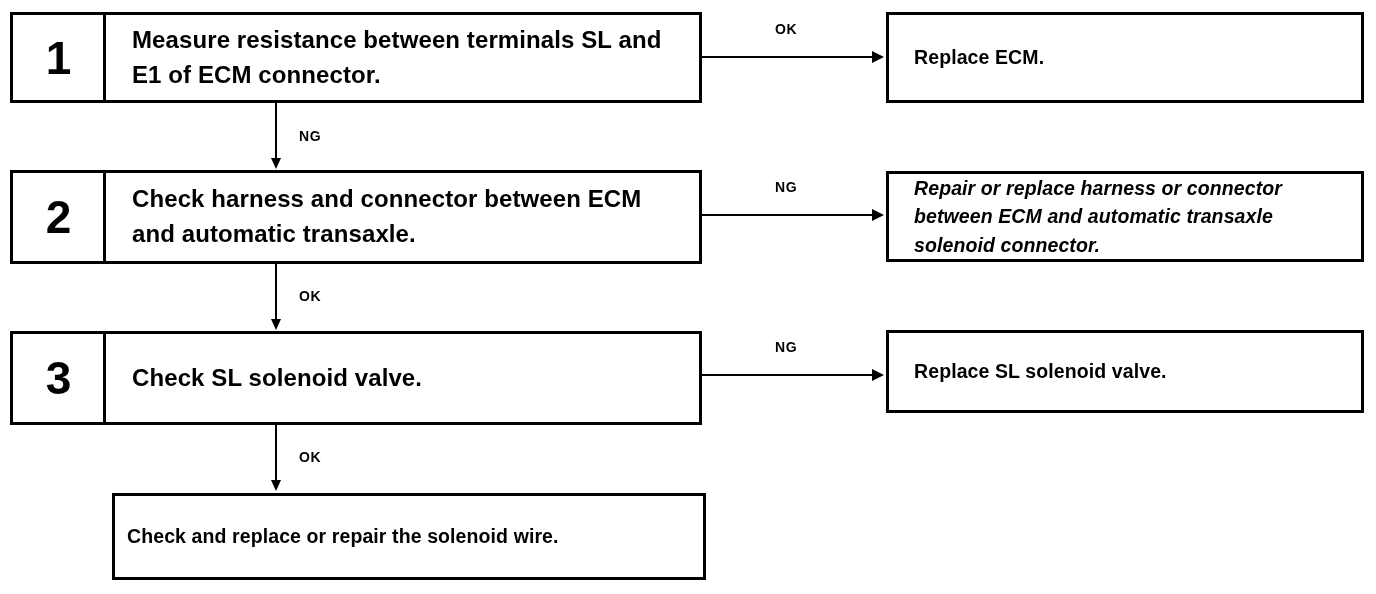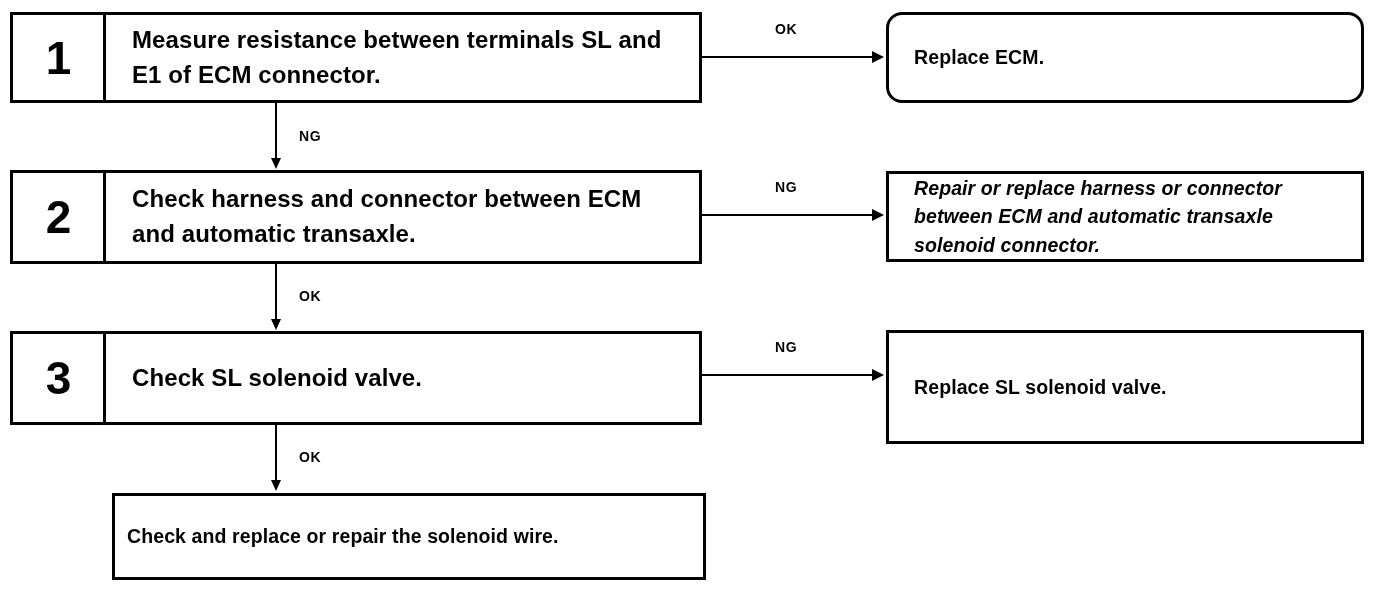--- a/index.html
+++ b/index.html
@@ -108,21 +108,21 @@
 
   <div class="step-box" style="left:10px; top:12px; width:692px; height:91px;">
     <div class="step-num">1</div>
     <div class="step-text">Measure resistance between terminals SL and E1 of ECM connector.</div>
   </div>
 
   <div class="h-line" style="left:702px; top:56px; width:172px;"></div>
   <div class="arrow-right" style="left:872px; top:51px;"></div>
   <div class="edge-label" style="left:775px; top:21px;">OK</div>
 
-  <div class="plain-box" style="left:886px; top:12px; width:478px; height:91px;border-radius:16px;">
+  <div class="plain-box" style="left:886px; top:12px; width:478px; height:91px;">
     <span class="txt">Replace ECM.</span>
   </div>
 
   <div class="v-line" style="left:275px; top:103px; height:56px;"></div>
   <div class="arrow-down" style="left:271px; top:158px;"></div>
   <div class="edge-label" style="left:299px; top:128px;">NG</div>
 
   <div class="step-box" style="left:10px; top:170px; width:692px; height:94px;">
     <div class="step-num">2</div>
     <div class="step-text">Check harness and connector between ECM and automatic transaxle.</div>
@@ -142,21 +142,21 @@
 
   <div class="step-box" style="left:10px; top:331px; width:692px; height:94px;">
     <div class="step-num">3</div>
     <div class="step-text">Check SL solenoid valve.</div>
   </div>
 
   <div class="h-line" style="left:702px; top:374px; width:172px;"></div>
   <div class="arrow-right" style="left:872px; top:369px;"></div>
   <div class="edge-label" style="left:775px; top:339px;">NG</div>
 
-  <div class="plain-box" style="left:886px; top:330px; width:478px; height:114px;">
+  <div class="plain-box" style="left:886px; top:330px; width:478px; height:83px;">
     <span class="txt">Replace SL solenoid valve.</span>
   </div>
 
   <div class="v-line" style="left:275px; top:425px; height:56px;"></div>
   <div class="arrow-down" style="left:271px; top:480px;"></div>
   <div class="edge-label" style="left:299px; top:449px;">OK</div>
 
   <div class="plain-box" style="left:112px; top:493px; width:594px; height:87px;padding-left:12px;">
     <span class="txt">Check and replace or repair the solenoid wire.</span>
   </div>

